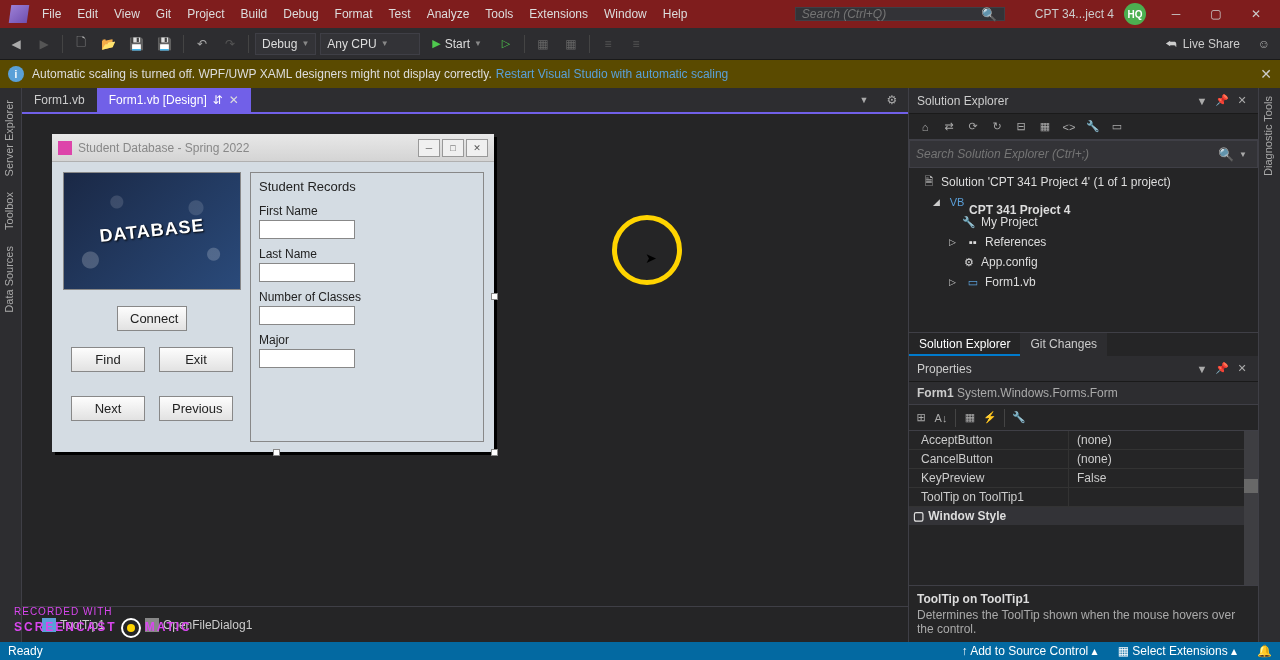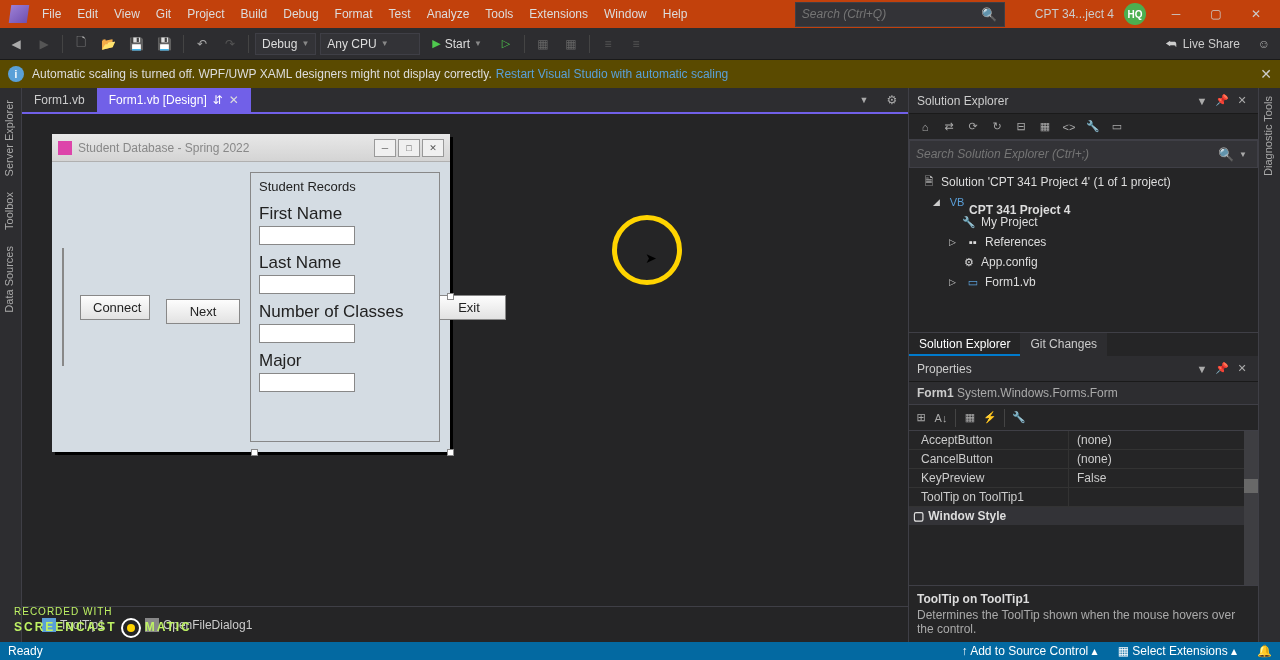--- a/index.html
+++ b/index.html
@@ -1,22 +1,22 @@
 <!DOCTYPE html>
 <html><head>
 <meta charset="utf-8">
 <style>
 * { margin:0; padding:0; box-sizing:border-box; font-family:'Segoe UI',sans-serif; font-size:12px; }
 body { background:#2d2d30; color:#ccc; width:1280px; height:660px; overflow:hidden; position:relative; }
 
 
-.titlebar { height:28px; background:#c2410c; display:flex; align-items:center; padding:0 4px; }
+.titlebar { height:28px; background:#7f1d1d; display:flex; align-items:center; padding:0 4px; }
 .vs-logo { width:18px; height:18px; margin:0 6px; background:linear-gradient(135deg,#9b7fd6,#7050b0); transform:skewX(-8deg); }
 .menu-item { padding:4px 8px; cursor:pointer; color:#ddd; }
-.search-box { margin-left:auto; background:#333337; border:1px solid #3f3f46; width:210px; height:25px; display:flex; align-items:center; padding:0 6px; }
+.search-box { margin-left:auto; background:#333337; border:1px solid #3f3f46; width:210px; height:14px; display:flex; align-items:center; padding:0 6px; }
 .search-box input { background:transparent; border:none; color:#999; outline:none; flex:1; font-style:italic; }
 .search-icon { color:#999; font-size:13px; }
 .title-center { color:#ccc; margin-left:30px; }
 .avatar { width:22px; height:22px; border-radius:50%; background:#4caf50; color:#fff; display:flex; align-items:center; justify-content:center; font-size:10px; margin:0 10px; font-weight:600;}
 .winbtns { display:flex; gap:0; }
 .winbtn { width:40px; height:28px; display:flex; align-items:center; justify-content:center; color:#ccc; cursor:pointer; }
 
 
 .toolbar { height:32px; background:#2d2d30; display:flex; align-items:center; padding:0 4px; gap:4px; border-bottom:1px solid #1a1a1a;}
 .tb-btn { width:24px; height:24px; display:flex; align-items:center; justify-content:center; color:#aaa; cursor:pointer; position:relative;}
@@ -39,39 +39,39 @@
 .rail-tab { writing-mode:vertical-rl; transform:rotate(180deg); padding:8px 3px; color:#aaa; cursor:pointer; font-size:11px;}
 .center { flex:1; display:flex; flex-direction:column; background:#252526; min-width:0;}
 .tabs { height:26px; background:#2d2d30; display:flex; align-items:flex-end; border-bottom:2px solid #7160e8;}
 .tab { height:24px; padding:0 12px; display:flex; align-items:center; background:#2d2d30; color:#ccc; cursor:pointer; gap:6px;}
 .tab.active { background:#7160e8; color:#fff;}
 .tab .x { font-size:12px; color:#ddd;}
 .tabs-tools { margin-left:auto; display:flex; gap:4px; padding-right:4px;}
 .designer { flex:1; background:#252526; position:relative; padding:20px 0 0 30px;}
 
 
-.form-wrap { width:398px; height:318px; background:#fff; box-shadow:3px 3px 0 #000; position:relative;}
+.form-wrap { width:442px; height:318px; background:#fff; box-shadow:3px 3px 0 #000; position:relative;}
 .form-sel { position:absolute; width:7px; height:7px; background:#fff; border:1px solid #888;}
 .form-titlebar { height:28px; background:linear-gradient(#e8e8e8,#d4d4d4); border-bottom:1px solid #b0b0b0; display:flex; align-items:center; padding:0 6px; color:#888; font-size:12px;}
 .winctl { width:22px; height:18px; border:1px solid #999; background:#f0f0f0; display:flex; align-items:center; justify-content:center; color:#555; font-size:9px; cursor:pointer; margin-left:2px;}
 .form-body { padding:10px; display:flex; gap:8px; height:calc(100% - 28px); background:#d4dce3;}
-.form-left { width:180px; display:flex; flex-direction:row; gap:16px; align-items:center;}
+.form-left { width:180px; display:flex; flex-direction:column; gap:16px; align-items:center;}
 .db-img { width:178px; height:118px; background:linear-gradient(135deg,#1a2845,#2a4a7a); position:relative; overflow:hidden; border:1px solid #888;}
 .db-img::after { content:"DATABASE"; position:absolute; top:50%; left:50%; transform:translate(-50%,-50%) rotate(-6deg); color:#fff; font-weight:bold; font-size:18px; letter-spacing:1px; text-shadow:1px 1px 2px #000;}
 .db-img::before { content:""; position:absolute; inset:0; background:
  radial-gradient(circle at 15% 75%, #fff3 8px, transparent 9px),
  radial-gradient(circle at 30% 25%, #fff2 6px, transparent 7px),
  radial-gradient(circle at 75% 30%, #fff2 7px, transparent 8px),
  radial-gradient(circle at 85% 70%, #fff3 6px, transparent 7px);}
 .fbtn { background:linear-gradient(#fdfdfd,#e2e2e2); border:1px solid #888; padding:4px 12px; color:#222; cursor:pointer; font-size:13px;}
 .btnrow { display:flex; gap:14px; width:100%; justify-content:center; margin-top:8px;}
 .btnrow .fbtn { width:74px; text-align:center;}
 .form-right { flex:1; border:1px solid #888; background:#d4dce3; padding:6px 8px;}
 .grp-title { color:#222; font-size:13px; margin-bottom:10px; font-weight:500;}
-.fld-label { color:#222; font-size:17px; margin-top:8px;}
+.fld-label { color:#222; font-size:12px; margin-top:8px;}
 .fld-input { width:96px; height:19px; background:#fff; border:1px solid #888; margin-top:2px;}
 
 
 .ctray { height:36px; background:#252526; border-top:1px solid #3f3f46; display:flex; align-items:center; padding:0 20px; gap:40px;}
 .ctray-item { display:flex; align-items:center; gap:4px; color:#ccc; font-size:12px;}
 .ctray-icon { width:14px; height:14px; background:#5a9fd8;}
 
 
 .right { width:350px; background:#252526; display:flex; flex-direction:column; border-left:1px solid #3f3f46;}
 .panel-hdr { height:26px; background:#2d2d30; display:flex; align-items:center; padding:0 8px; color:#ccc; font-size:12px; border-bottom:1px solid #1a1a1a;}
@@ -105,21 +105,21 @@
 .scroll-thumb { position:absolute; right:0; width:14px; background:#686868;}
 
 
 .rightrail { width:22px; background:#2d2d30; border-left:1px solid #3f3f46;}
 
 
 .statusbar { position:absolute; bottom:0; left:0; right:0; height:18px; background:#0369a1; display:flex; align-items:center; padding:0 8px; color:#fff; font-size:11px;}
 .statusbar .sb-right { margin-left:auto; display:flex; gap:20px;}
 
 
-.watermark { position:absolute; left:14px; bottom:22px; color:#bef264; font-size:12px; line-height:1.3; font-family:Arial;}
+.watermark { position:absolute; left:14px; bottom:22px; color:#d946ef; font-size:12px; line-height:1.3; font-family:Arial;}
 .watermark .l1 { font-size:10px; letter-spacing:1px;}
 .watermark .l2 { font-size:16px; font-weight:600; letter-spacing:2px; display:flex; align-items:center; gap:4px;}
 .rec-ring { width:20px; height:20px; border:2px solid #fff; border-radius:50%; display:inline-flex; align-items:center; justify-content:center;}
 .rec-ring::after { content:""; width:8px; height:8px; background:#ffd400; border-radius:50%;}
 
 
 .highlight { position:absolute; width:70px; height:70px; border:5px solid #ffd400; border-radius:50%; left:612px; top:215px; pointer-events:none;}
 .cursor-ptr { position:absolute; left:645px; top:250px; color:#000; font-size:14px;}
 </style>
 </head>
@@ -233,27 +233,27 @@
           <span style="width:14px;height:14px;background:#d4a;#margin-right:6px;display:inline-block;margin-right:6px"></span>
           <span style="flex:1">Student Database - Spring 2022</span>
           <div class="winctl">─</div>
           <div class="winctl">□</div>
           <div class="winctl">✕</div>
         </div>
         <div class="form-body">
           <div class="form-left">
             <div class="db-img"></div>
             <button class="fbtn" style="width:70px">Connect</button>
+            <div class="btnrow" style="margin-top:0">
+              <button class="fbtn">Find</button>
+              <button class="fbtn">Exit</button>
+            </div>
             <div class="btnrow">
               <button class="fbtn">Next</button>
               <button class="fbtn">Previous</button>
-            </div>
-            <div class="btnrow" style="margin-top:0">
-              <button class="fbtn">Find</button>
-              <button class="fbtn">Exit</button>
             </div>
           </div>
           <div class="form-right">
             <div class="grp-title">Student Records</div>
             <div class="fld-label">First Name</div>
             <div class="fld-input"></div>
             <div class="fld-label">Last Name</div>
             <div class="fld-input"></div>
             <div class="fld-label">Number of Classes</div>
             <div class="fld-input"></div>

